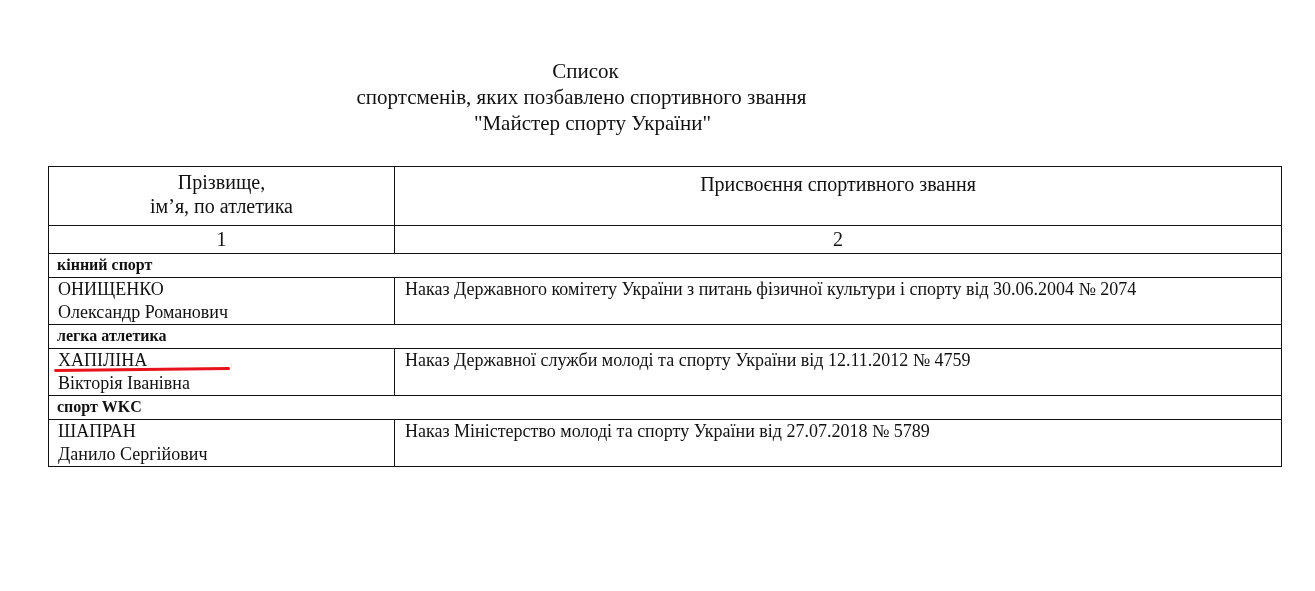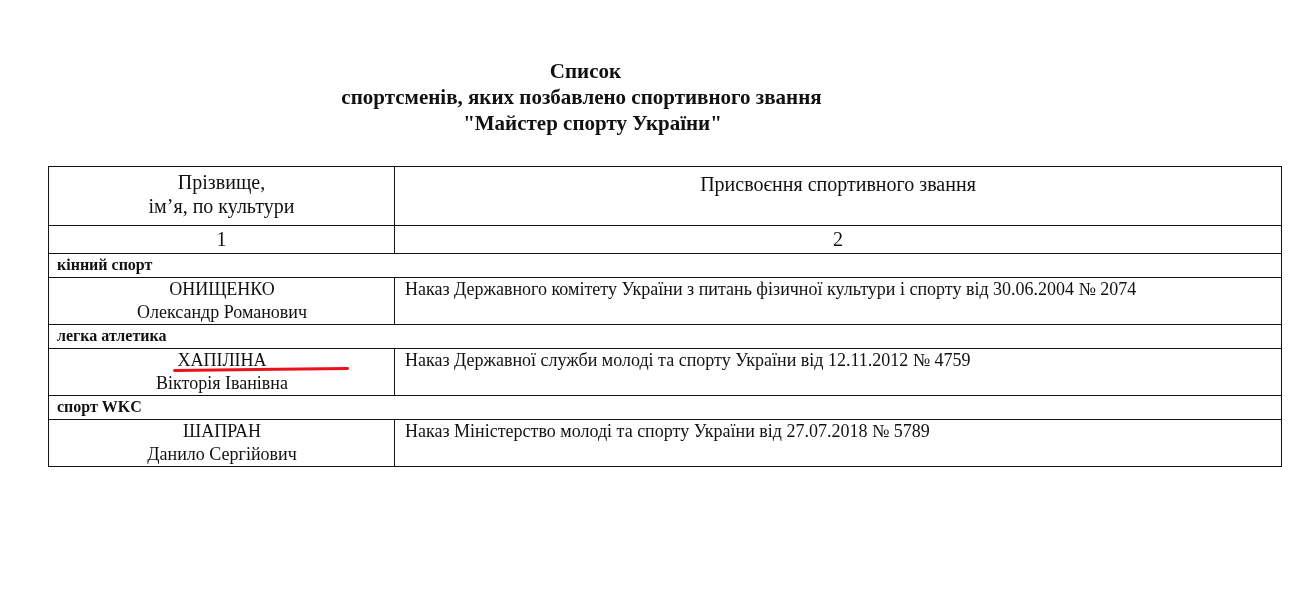--- a/index.html
+++ b/index.html
@@ -2,41 +2,41 @@
 <html><head>
 <meta charset="utf-8">
 <style>
   html, body { margin: 0; padding: 0; background: #ffffff; }
   body {
     width: 1315px; height: 591px; position: relative; overflow: hidden;
     font-family: "Liberation Serif", "DejaVu Serif", serif; color: #111111;
   }
   .title-block {
     position: absolute; left: 0; top: 58px; width: 1163px;
-    font-weight: bold; font-size: 21px; line-height: 26px; text-align: center;
+    font-weight: normal; font-size: 21px; line-height: 26px; text-align: center;
   }
   .title-block .l1 { padding-left: 8px; }
   .title-block .l2 { padding-left: 0px; }
   .title-block .l3 { padding-left: 22px; }
   table.doc {
     position: absolute; left: 48px; top: 166px;
     width: 1233px; border-collapse: collapse; table-layout: fixed;
     font-size: 18px;
   }
   table.doc td {
     border: 1.5px solid #111111; padding: 0 8px; vertical-align: top;
   }
   col.c1 { width: 346px; }
   col.c2 { width: 887px; }
   tr.hdr td { height: 53px; text-align: center; font-size: 20px; line-height: 24px; padding-top: 3px; }
   tr.hdr td.h2 { vertical-align: top; padding-top: 5px; font-family: Liberation Serif, serif; }
   tr.num td { height: 27px; text-align: center; font-size: 20px; line-height: 26px; }
   tr.cat td { height: 23px; font-weight: bold; line-height: 22px; font-size: 16px; }
   tr.person td { height: 46px; line-height: 23px; }
-  tr.person td.name { padding-left: 9px; text-align: center; }
+  tr.person td.name { padding-left: 9px; }
   tr.person td.order { padding-left: 10px; padding-top: 0px; margin-top: 12px; }
   .underline-wrap { position: relative; display: inline-block; }
   .red-mark {
     position: absolute; left: -4px; top: 19px; width: 176px; height: 3px;
     background: #e8121c; border-radius: 2px; transform: rotate(-0.6deg);
   }
 </style>
 </head>
 <body>
 
@@ -48,21 +48,21 @@
 
 <table class="doc">
   <colgroup>
       <col class="c1">
       <col class="c2">
     </colgroup>
   <tbody>
     <tr class="hdr">
       <td>
         <div>Прізвище,</div>
-        <div>ім’я, по культури</div>
+        <div>ім’я, по атлетика</div>
       </td>
       <td class="h2">Присвоєння спортивного звання</td>
     </tr>
     <tr class="num">
       <td>1</td>
       <td>2</td>
     </tr>
 
     <tr class="cat">
       <td colspan="2">кінний спорт</td>

